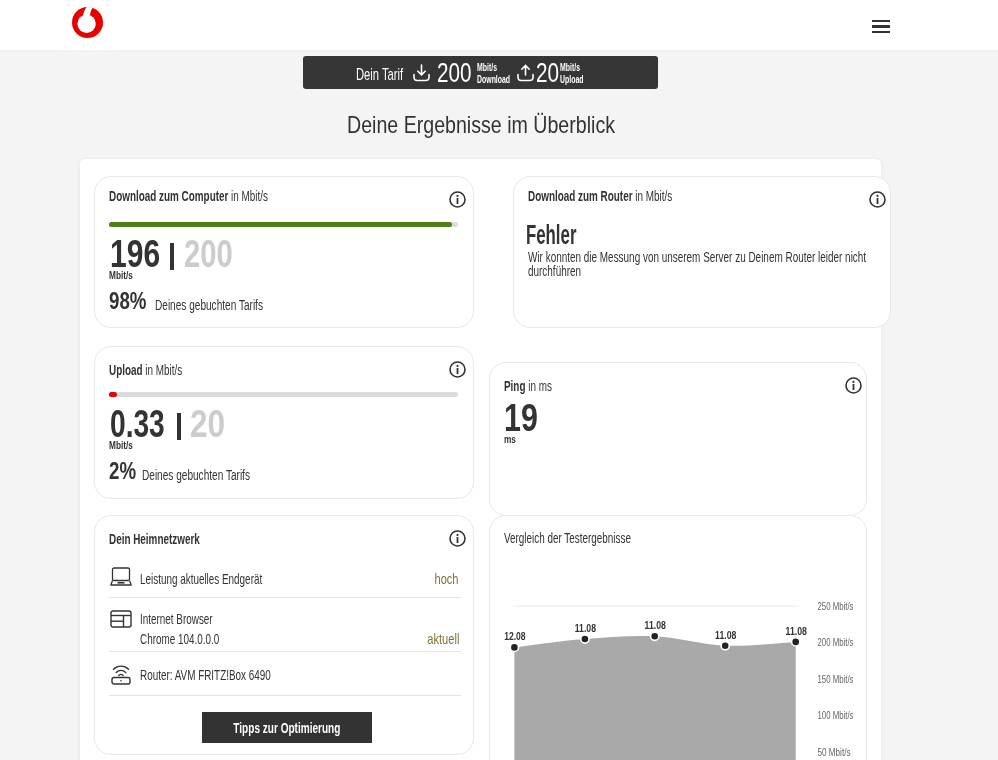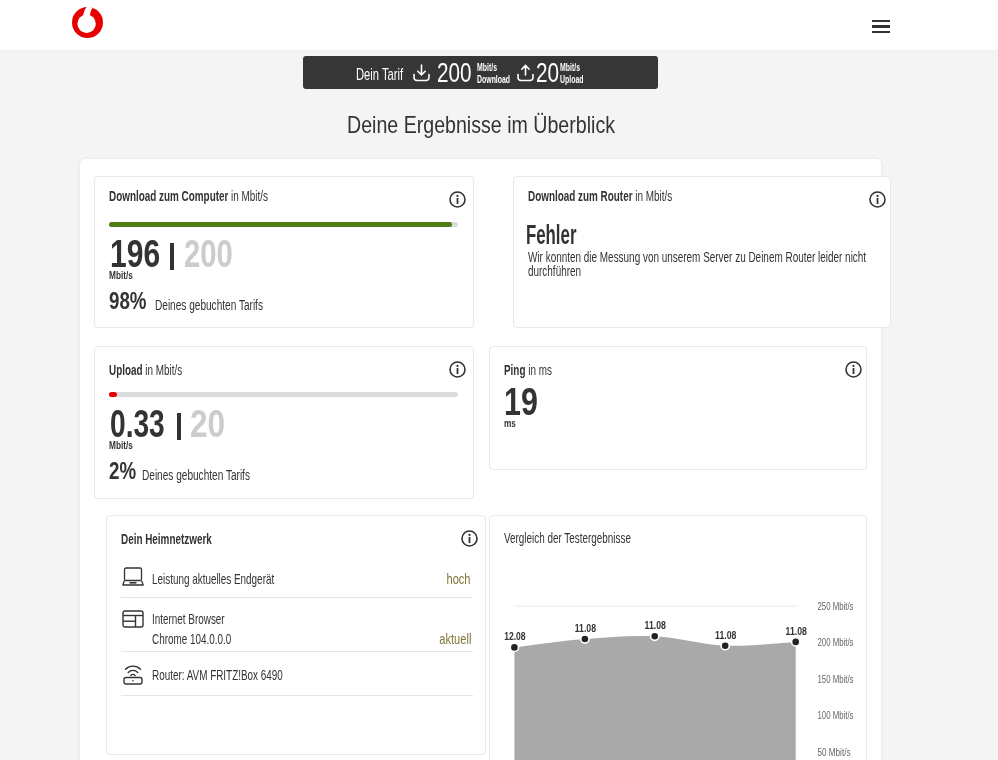--- a/index.html
+++ b/index.html
@@ -8,26 +8,26 @@
   font-family:"Liberation Sans",sans-serif;color:#333;position:relative}
 .abs{position:absolute}
 .nw{white-space:nowrap}
 header{position:absolute;left:0;top:0;width:998px;height:51px;background:#fff;border-bottom:1px solid #f0f0f0}
 .burger{position:absolute;left:872px;top:20px;width:18px;height:13px}
 .burger div{height:2.4px;background:#333;margin-bottom:2.9px}
 .tarifbar{position:absolute;left:303px;top:56px;width:355px;height:33px;background:#363636;border-radius:3px}
 .tb{position:absolute;color:#fff;white-space:nowrap;transform-origin:0 50%}
 .h1{position:absolute;left:481px;top:113px;font-size:24.5px;line-height:1;color:#333;white-space:nowrap;transform:translateX(-50%) scaleX(.8)}
 .outer{position:absolute;left:79px;top:158px;width:803px;height:700px;background:#fff;border:1px solid #ededed;border-radius:6px;box-shadow:0 1px 4px rgba(0,0,0,.04)}
-.card{position:absolute;background:#fff;border:1px solid #e8e8e8;border-radius:4px}
+.card{position:absolute;background:#fff;border:1px solid #e8e8e8;border-radius:17px}
 .c1{left:94px;top:176px;width:380px;height:152px}
 .c2{left:513px;top:176px;width:378px;height:152px}
 .c3{left:94px;top:346px;width:380px;height:153px}
-.c4{left:489px;top:346px;width:378px;height:124px}
-.c5{left:106px;top:515px;width:380px;height:240px}
+.c4{left:489px;top:362px;width:378px;height:154px}
+.c5{left:94px;top:515px;width:380px;height:240px}
 .c6{left:489px;top:515px;width:378px;height:340px}
 .ti{position:absolute;left:14px;top:8.5px;font-size:15px;line-height:1.3;white-space:nowrap;transform:scaleX(.66);transform-origin:0 0;color:#333}
 .ico{position:absolute;top:14px;width:17px;height:17px}
 .bar{position:absolute;left:14px;top:45px;width:349px;height:5px;border-radius:2.5px;background:#dcdcdc}
 .big{position:absolute;font-size:38px;font-weight:bold;line-height:1;white-space:nowrap;transform-origin:0 0}
 .sep{position:absolute;width:4.5px;height:27px;background:#333}
 .mbits{position:absolute;left:14px;font-size:11.5px;font-weight:bold;letter-spacing:0;white-space:nowrap;transform:scaleX(.72);transform-origin:0 0}
 .pct{position:absolute;left:14px;font-size:24px;font-weight:bold;line-height:1;white-space:nowrap;transform:scaleX(.78);transform-origin:0 0}
 .pctt{position:absolute;font-size:14px;line-height:1;white-space:nowrap;transform:scaleX(.72);transform-origin:0 0}
 .row-label{position:absolute;left:45px;font-size:15px;line-height:1;white-space:nowrap;transform:scaleX(.66);transform-origin:0 0}
@@ -157,20 +157,21 @@
   <div class="div" style="top:135px"></div>
   <svg class="abs" style="left:16px;top:147px" width="20" height="22" viewBox="0 0 20 22" fill="none" stroke="#333" stroke-width="1.4">
     <path d="M2.5 6.2 a10.6 10.6 0 0 1 15 0" stroke-linecap="round"></path>
     <path d="M5.2 9.4 a6.8 6.8 0 0 1 9.6 0" stroke-linecap="round"></path>
     <path d="M7.9 12.4 a3 3 0 0 1 4.2 0" stroke-linecap="round"></path>
     <rect x="1" y="14.5" width="18" height="6.5" rx="2"></rect>
     <circle cx="10" cy="17.7" r="0.8" fill="#333" stroke="none"></circle>
   </svg>
   <span class="row-label" style="top:150.5px">Router: AVM FRITZ!Box 6490</span>
   <div class="div" style="top:179px"></div>
+  <div class="btn"><span>Tipps zur Optimierung</span></div>
 </div>
 
 <div class="card c6">
   <span class="abs nw" style="left:14px;top:14px;font-size:15px;line-height:1;transform:scaleX(.66);transform-origin:0 0">Vergleich der Testergebnisse</span>
   <svg class="abs" style="left:0;top:0" width="376" height="338" viewBox="0 0 376 338">
     <line x1="23.5" y1="90" x2="308.5" y2="90" stroke="#e9e9e9" stroke-width="1"></line>
     <path d="M24.4,131.4 C36.1,130.0 71.5,124.8 94.9,123.0 C118.3,121.2 141.3,119.2 164.7,120.3 C188.1,121.4 211.7,128.8 235.2,129.7 C258.7,130.6 293.9,126.5 305.7,125.9 L305.7,338 L24.4,338 Z" fill="#a9a9a9"></path>
     <g fill="#222" stroke="#fff" stroke-width="1.6">
       <circle cx="24.4" cy="131.4" r="4.1"></circle>
       <circle cx="94.9" cy="123" r="4.1"></circle>

